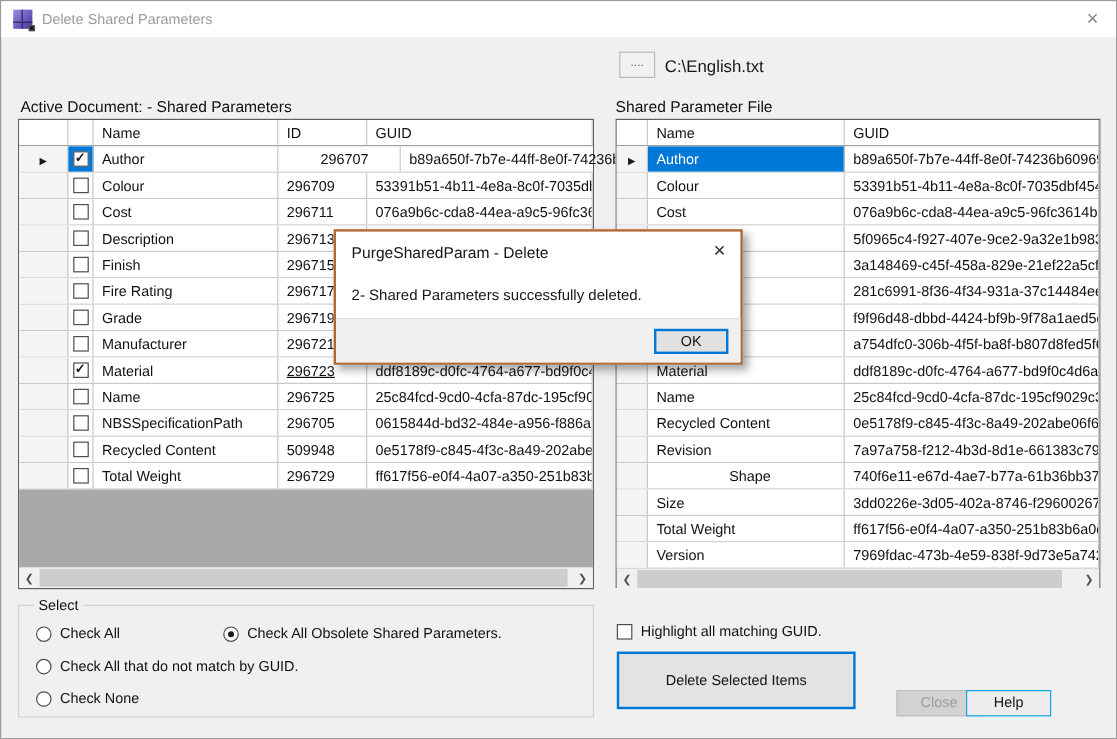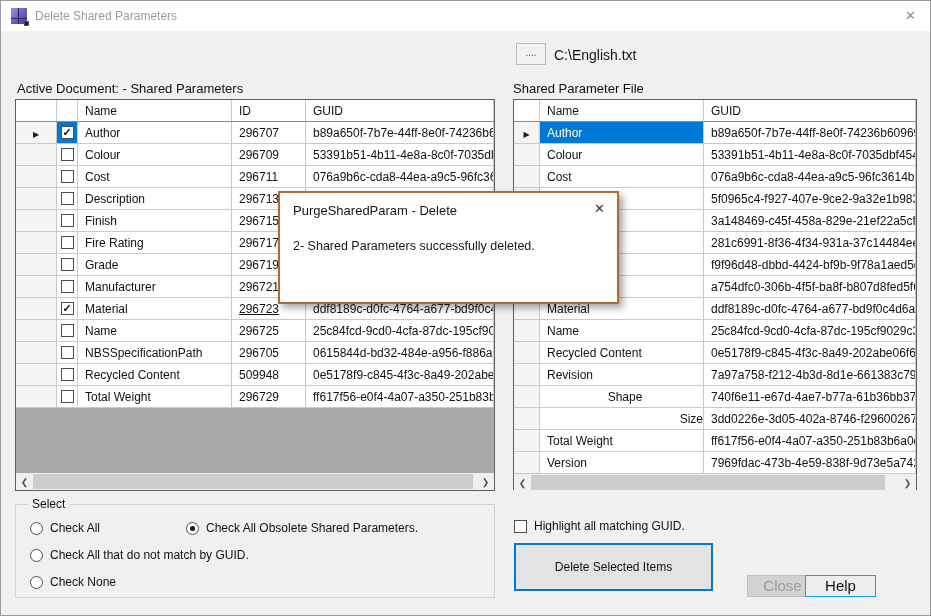--- a/index.html
+++ b/index.html
@@ -50,21 +50,21 @@
   
   .groupbox{position:absolute;left:14px;top:503px;width:480px;height:94px;border:1px solid #d2d2d2;}
   .gb-label{position:absolute;left:12px;top:-8px;background:#f0f0f0;padding:0 4px;font-size:12px;color:#111;}
   .radio-row{position:absolute;display:flex;align-items:center;font-size:12px;color:#111;}
   .radio{width:13px;height:13px;border-radius:50%;border:1px solid #4d4d4d;background:#fff;margin-right:7px;position:relative;flex:0 0 13px;}
   .radio.checked:after{content:"";position:absolute;left:3px;top:3px;width:5px;height:5px;border-radius:50%;background:#1a1a1a;}
   
   .hl-check{position:absolute;left:513px;top:518px;display:flex;align-items:center;font-size:12px;color:#111;}
   .hl-check .cb{margin-right:7px;}
   .delete-btn{position:absolute;left:513px;top:542px;width:199px;height:48px;background:#e3e3e3;border:2px solid #0078d7;font-size:12px;color:#111;display:flex;align-items:center;justify-content:center;cursor:pointer;}
-  .btn{position:absolute;top:574px;width:71px;height:22px;font-size:15px;text-align:center;line-height:19px;}
+  .btn{position:absolute;top:574px;width:71px;height:22px;font-size:12px;text-align:center;line-height:19px;}
   .close-btn{left:746px;background:#d2d2d2;border:1px solid #bfbfbf;color:#9d9d9d;}
   .help-btn{left:804px;background:#ededed;border:1px solid #0ea5e9;color:#111;cursor:pointer;}
 </style>
 </head>
 <body>
 
 <div class="window">
 
   <div class="titlebar">
     <div class="app-icon">
@@ -87,21 +87,21 @@
         <div class="hc" style="width: 154px; flex: 0 0 154px;">Name</div>
         <div class="hc" style="width: 74px; flex: 0 0 74px;">ID</div>
         <div class="hc" style="width: 188px; flex: 0 0 188px;">GUID</div>
       </div>
       <div class="g-row">
         <div class="c rowhead" style="width: 41px; flex: 0 0 41px;"><span class="arrow">▶</span></div>
         <div class="c cbcell sel" style="width: 21px; flex: 0 0 21px;">
           <span class="cb">✓</span>
         </div>
         <div class="c red" style="width: 154px; flex: 0 0 154px;">Author</div>
-        <div class="c red" style="width: 74px; flex: 0 0 74px;">296707</div>
+        <div class="c red" style="width: 74px; flex: 0 0 74px; margin-left: 28px;">296707</div>
         <div class="c red" style="width: 188px; flex: 0 0 188px;">b89a650f-7b7e-44ff-8e0f-74236b609694</div>
       </div>
       <div class="g-row">
         <div class="c rowhead" style="width: 41px; flex: 0 0 41px;"></div>
         <div class="c cbcell" style="width: 21px; flex: 0 0 21px;">
           <span class="cb"></span>
         </div>
         <div class="c" style="width: 154px; flex: 0 0 154px;">Colour</div>
         <div class="c" style="width: 74px; flex: 0 0 74px;">296709</div>
         <div class="c" style="width: 188px; flex: 0 0 188px;">53391b51-4b11-4e8a-8c0f-7035dbf45...</div>
@@ -280,21 +280,21 @@
         <div class="c" style="width: 164px; flex: 0 0 164px;">Revision</div>
         <div class="c" style="width: 212px; flex: 0 0 212px;">7a97a758-f212-4b3d-8d1e-661383c79e4d</div>
       </div>
       <div class="g-row">
         <div class="c rowhead" style="width: 26px; flex: 0 0 26px;"></div>
         <div class="c" style="width: 164px; flex: 0 0 164px; text-align: center;">Shape</div>
         <div class="c" style="width: 212px; flex: 0 0 212px;">740f6e11-e67d-4ae7-b77a-61b36bb37bde</div>
       </div>
       <div class="g-row">
         <div class="c rowhead" style="width: 26px; flex: 0 0 26px;"></div>
-        <div class="c" style="width: 164px; flex: 0 0 164px; text-align: right;">Size</div>
+        <div class="c" style="width: 164px; flex: 0 0 164px;">Size</div>
         <div class="c" style="width: 212px; flex: 0 0 212px;">3dd0226e-3d05-402a-8746-f296002671e6</div>
       </div>
       <div class="g-row">
         <div class="c rowhead" style="width: 26px; flex: 0 0 26px;"></div>
         <div class="c" style="width: 164px; flex: 0 0 164px;">Total Weight</div>
         <div class="c" style="width: 212px; flex: 0 0 212px;">ff617f56-e0f4-4a07-a350-251b83b6a0df</div>
       </div>
       <div class="g-row">
         <div class="c rowhead" style="width: 26px; flex: 0 0 26px;"></div>
         <div class="c" style="width: 164px; flex: 0 0 164px;">Version</div>
@@ -333,15 +333,18 @@
     <span>Highlight all matching GUID.</span>
   </div>
   <div class="delete-btn">Delete Selected Items</div>
   <div class="btn close-btn">Close</div>
   <div class="btn help-btn">Help</div>
 
   <div class="dialog">
     <div class="dlg-title">PurgeSharedParam - Delete</div>
     <div class="dlg-close">✕</div>
     <div class="dlg-msg">2- Shared Parameters successfully deleted.</div>
+    <div class="dlg-footer">
+      <div class="ok-btn">OK</div>
+    </div>
   </div>
 
 </div>
 
 </body></html>

